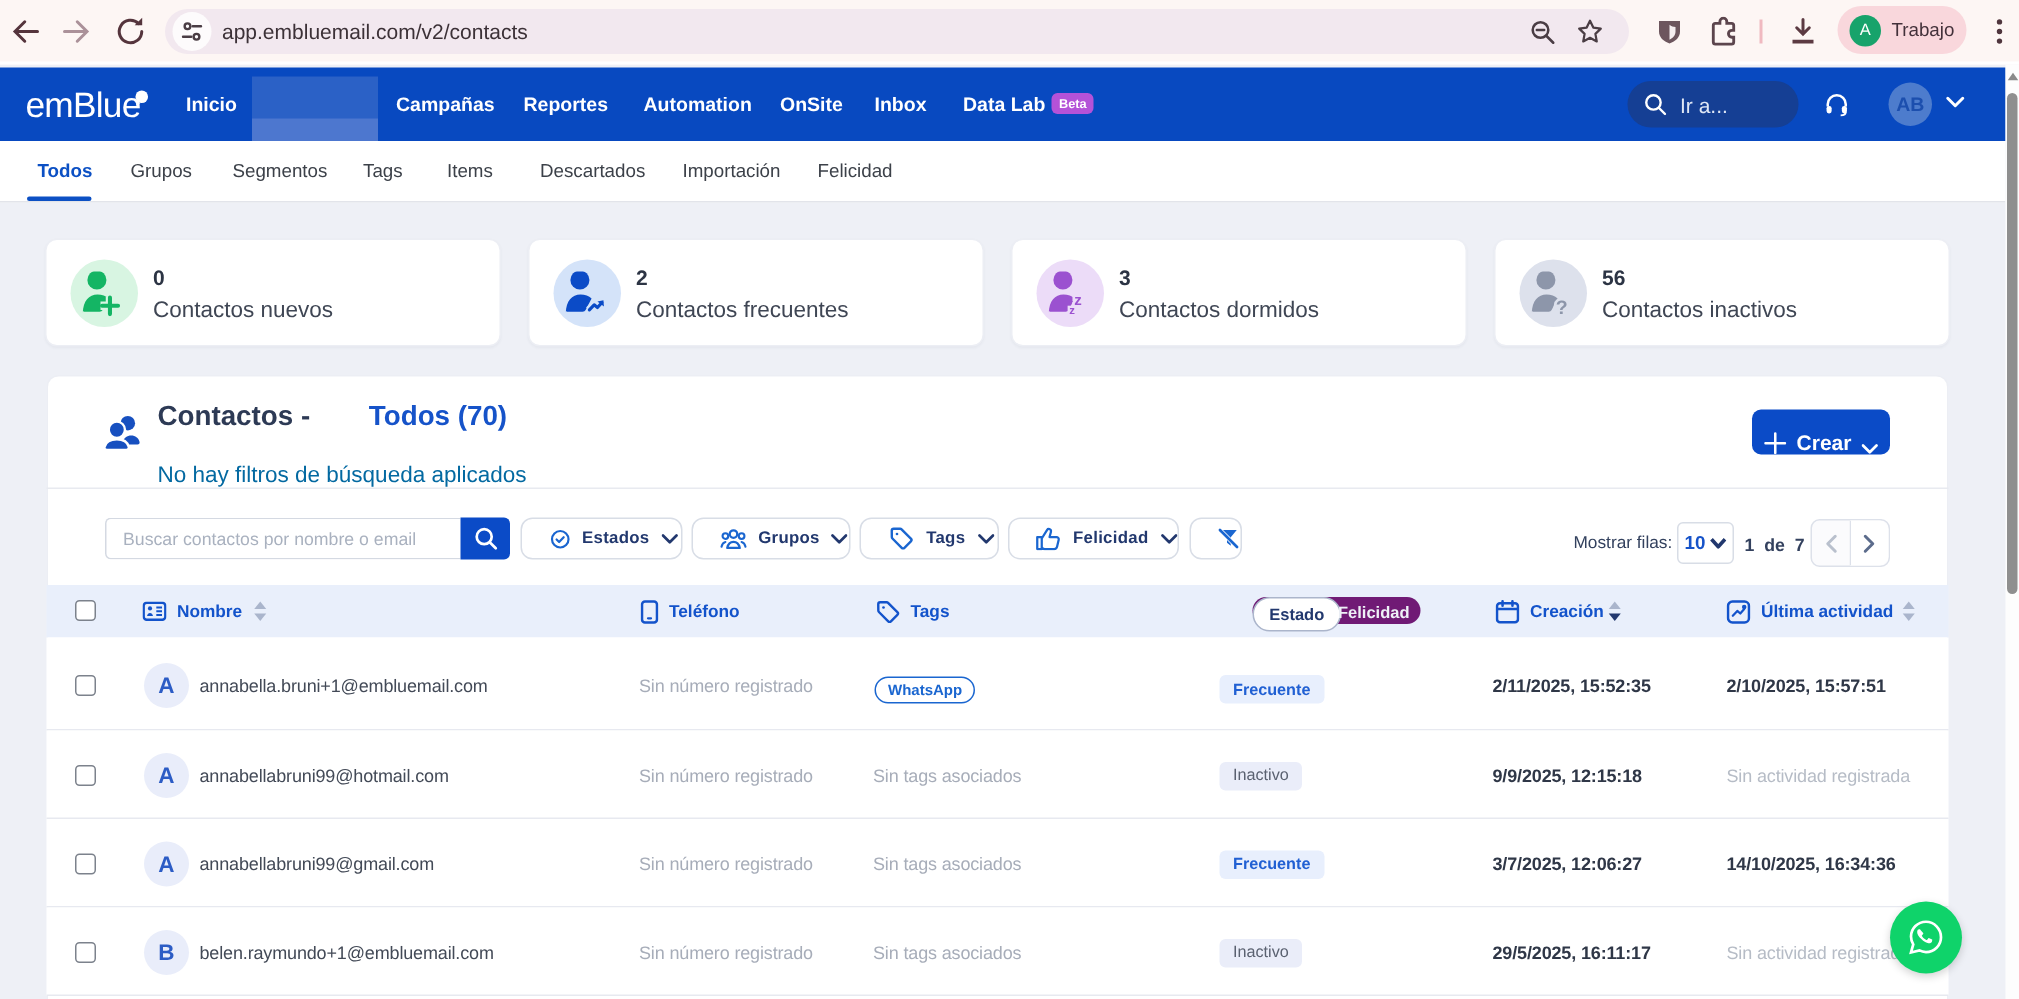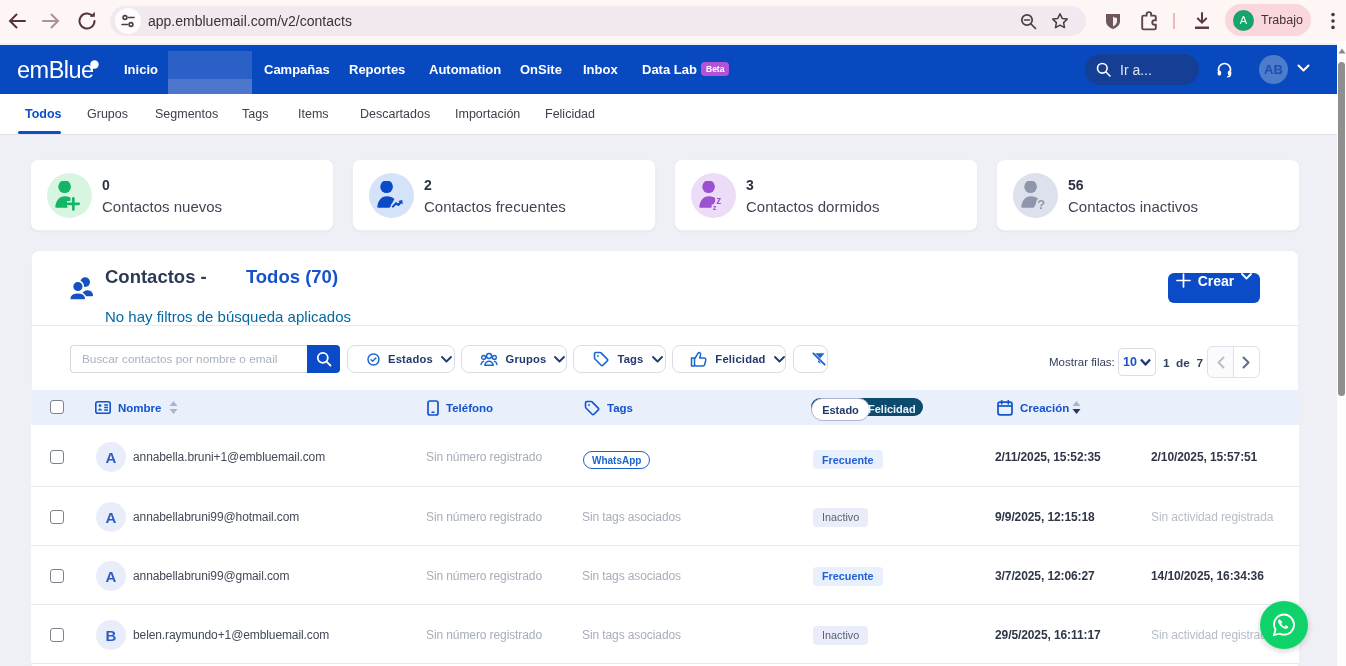--- a/index.html
+++ b/index.html
@@ -32,21 +32,21 @@
   .card { position:absolute; top:159px; width:304px; height:72px; background:#fff; border-radius:8px; border:1px solid #eceef4; box-shadow:0 1px 2px rgba(40,50,80,.05); }
   .cardcirc { position:absolute; left:16px; top:13px; width:45px; height:45px; border-radius:50%; display:flex; align-items:center; justify-content:center; }
   .cardnum { position:absolute; left:71px; top:17px; font-size:14px; font-weight:700; color:#2c3444; }
   .cardlabel { position:absolute; left:71px; top:38px; font-size:15px; color:#3f4654; }
 
   
   #panel { position:absolute; left:31px; top:250px; width:1268px; height:416px; background:#fff; border-radius:8px 8px 0 0; border:1px solid #eceef4; border-bottom:none; }
   .ptitle { position:absolute; left:105px; top:266px; font-size:18.5px; font-weight:700; color:#2d3a55; }
   .ptitle .blue { color:#1653c9;margin-left:34px; }
   .psub { position:absolute; left:105px; top:308px; font-size:15px; color:#0369a1; }
-  .crearbtn { position:absolute; left:1168px; top:273px; width:92px; height:30px; background:#0b4bc7; border-radius:6px; color:#fff; display:flex; align-items:flex-start; justify-content:center; font-size:14px; font-weight:700; gap:7px; }
+  .crearbtn { position:absolute; left:1168px; top:273px; width:92px; height:30px; background:#0b4bc7; border-radius:6px; color:#fff; display:flex; align-items:flex-end; justify-content:center; font-size:14px; font-weight:700; gap:7px; }
   .pdivider { position:absolute; left:31px; top:325px; width:1268px; height:1px; background:#e8eaf0; }
 
   
   .searchinput { position:absolute; left:70px; top:345px; width:237px; height:28px; border:1px solid #d4d9e2; border-right:none; border-radius:4px 0 0 4px; background:#fff; color:#a9b1bf; font-size:11.8px; line-height:26px; padding-left:11px; }
   .searchbtn { position:absolute; left:307px; top:345px; width:33px; height:28px; background:#0b4bc7; border-radius:0 4px 4px 0; display:flex; align-items:center; justify-content:center; }
   .fbtn { position:absolute; top:345px; height:28px; border:1px solid #d8dde6; border-radius:8px; background:#fff; display:flex; align-items:center; justify-content:center; gap:8px; font-size:11.2px; font-weight:700; color:#22386e; letter-spacing:.2px;padding-left:17px; }
   .mostrar { position:absolute; left:1049px; top:356px; font-size:11.5px; color:#33415e; }
   .rowsel { position:absolute; left:1118px; top:348px; width:38px; height:28px; border:1px solid #d8dde6; border-radius:4px; background:#fff; display:flex; align-items:center; justify-content:center; gap:3px; font-size:12.5px; font-weight:700; color:#1653c9; }
   .pageinfo { position:absolute; left:1163px; top:355.5px; font-size:11.8px; font-weight:700; color:#33415e; }
   .pagebtns { position:absolute; left:1207px; top:346px; width:53px; height:32px; border:1px solid #dde1ea; border-radius:6px; background:#fbfbfd; display:flex; }
@@ -356,34 +356,46 @@
     <span>Teléfono</span>
   </div>
   <div class="th" style="left:553px">
     <svg width="16" height="16" viewBox="0 0 16 16">
         <path d="M1.5 2.8c0-.7.6-1.3 1.3-1.3h4.3c.35 0 .7.14.95.4l6.2 6.2c.5.5.5 1.3 0 1.8l-4.3 4.3c-.5.5-1.3.5-1.8 0l-6.2-6.2a1.3 1.3 0 0 1-.4-.95z" fill="none" stroke="#1353cb" stroke-width="1.6"></path>
         <circle cx="5" cy="5" r="0.9" fill="#1353cb"></circle>
       </svg>
     <span>Tags</span>
   </div>
 
-  <div class="abs" style="left:780px;top:8px;width:112px;height:18px;background:#0c4a6e;border-radius:12px">
+  <div class="abs" style="left:804px;top:8px;width:112px;height:18px;background:#701a75;border-radius:12px">
     <div class="abs" style="left:0;top:0;width:59px;height:23px;background:#fff;border-radius:12px;border:1.5px solid #abb5cb;display:flex;align-items:center;justify-content:center;font-size:11px;font-weight:700;color:#22386e">Estado</div>
     <div class="abs" style="left:57px;top:5px;font-size:11px;font-weight:700;color:#eef1f7">Felicidad</div>
   </div>
   <div class="th" style="left:966px">
     <svg width="16" height="16" viewBox="0 0 16 16">
         <rect x="1" y="2.2" width="14" height="12.6" rx="2" fill="none" stroke="#1353cb" stroke-width="1.7"></rect>
         <path d="M1 6h14" stroke="#1353cb" stroke-width="1.7"></path>
         <path d="M4.7 0.8v3M11.3 0.8v3" stroke="#1353cb" stroke-width="1.7" stroke-linecap="round"></path>
       </svg>
     <span>Creación</span>
     <svg width="11" height="15" viewBox="0 0 11 15" style="margin-left:-5px">
         <path d="M5.5 1L9.5 6h-8z" fill="#aab5cc"></path>
         <path d="M5.5 14L1.5 9h8z" fill="#22386e"></path>
+      </svg>
+  </div>
+  <div class="th" style="left:1120px">
+    <svg width="16" height="16" viewBox="0 0 16 16">
+        <rect x="1" y="1" width="14" height="14" rx="3" fill="none" stroke="#1353cb" stroke-width="1.7"></rect>
+        <path d="M4.2 10.5l3-3.2 2 1.7 2.6-3" fill="none" stroke="#1353cb" stroke-width="1.5" stroke-linecap="round" stroke-linejoin="round"></path>
+        <circle cx="11.8" cy="4.6" r="1.5" fill="#1353cb"></circle>
+      </svg>
+    <span>Última actividad</span>
+    <svg width="11" height="15" viewBox="0 0 11 15" style="margin-left:-2px">
+        <path d="M5.5 1L9.5 6h-8z" fill="#aab5cc"></path>
+        <path d="M5.5 14L1.5 9h8z" fill="#aab5cc"></path>
       </svg>
   </div>
 </div>
 
 <div class="row" style="top:425px;height:62px">
   <div class="check" style="top:24.5px"></div>
   <div class="avatar" style="top:17px">A</div>
   <div class="email" style="top:24.5px">annabella.bruni+1@embluemail.com</div>
   <div class="gray" style="left:395px;top:24.5px">Sin número registrado</div>
   <div class="wachip" style="top:26px">WhatsApp</div>

